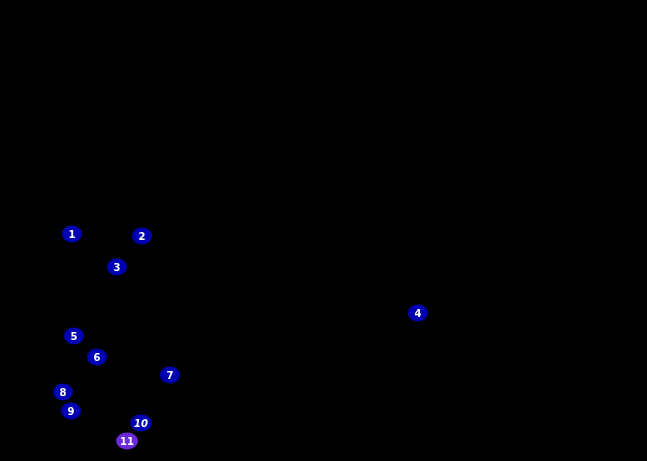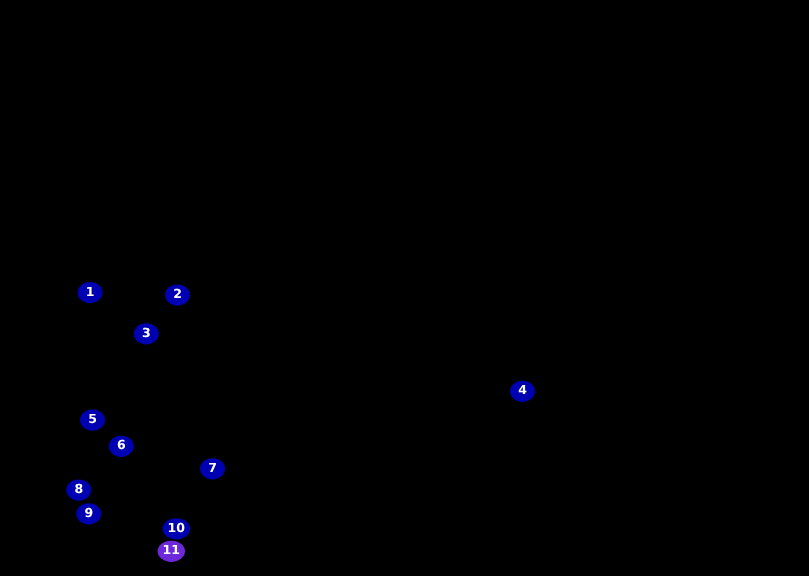--- a/index.html
+++ b/index.html
@@ -47,15 +47,15 @@
 <div id="marks-layer">
     <div class="mark" style="left: 72px; top: 234px; background: rgb(0, 0, 179); color: rgb(255, 255, 255);">1</div>
     <div class="mark" style="left: 142px; top: 236px; background: rgb(0, 0, 179); color: rgb(255, 255, 255);">2</div>
     <div class="mark" style="left: 117px; top: 267px; background: rgb(0, 0, 179); color: rgb(255, 255, 255);">3</div>
     <div class="mark" style="left: 418px; top: 313px; background: rgb(0, 0, 179); color: rgb(255, 255, 255);">4</div>
     <div class="mark" style="left: 74px; top: 336px; background: rgb(0, 0, 179); color: rgb(255, 255, 255);">5</div>
     <div class="mark" style="left: 97px; top: 357px; background: rgb(0, 0, 179); color: rgb(255, 255, 255);">6</div>
     <div class="mark" style="left: 170px; top: 375px; background: rgb(0, 0, 179); color: rgb(255, 255, 255);">7</div>
     <div class="mark" style="left: 63px; top: 392px; background: rgb(0, 0, 179); color: rgb(255, 255, 255);">8</div>
     <div class="mark" style="left: 71px; top: 411px; background: rgb(0, 0, 179); color: rgb(255, 255, 255);">9</div>
-    <div class="mark" style="left: 141px; top: 423px; background: rgb(0, 0, 179); color: rgb(255, 255, 255);">10</div>
-    <div class="mark" style="left: 137px; top: 441px; background: #6d28d9; color: rgb(255, 255, 255);">11</div>
+    <div class="mark" style="left: 141px; top: 423px; background: rgb(0, 0, 179); color: rgb(255, 255, 255); font-style: italic;">10</div>
+    <div class="mark" style="left: 127px; top: 441px; background: #6d28d9; color: rgb(255, 255, 255);">11</div>
   </div>
 
 </body></html>

